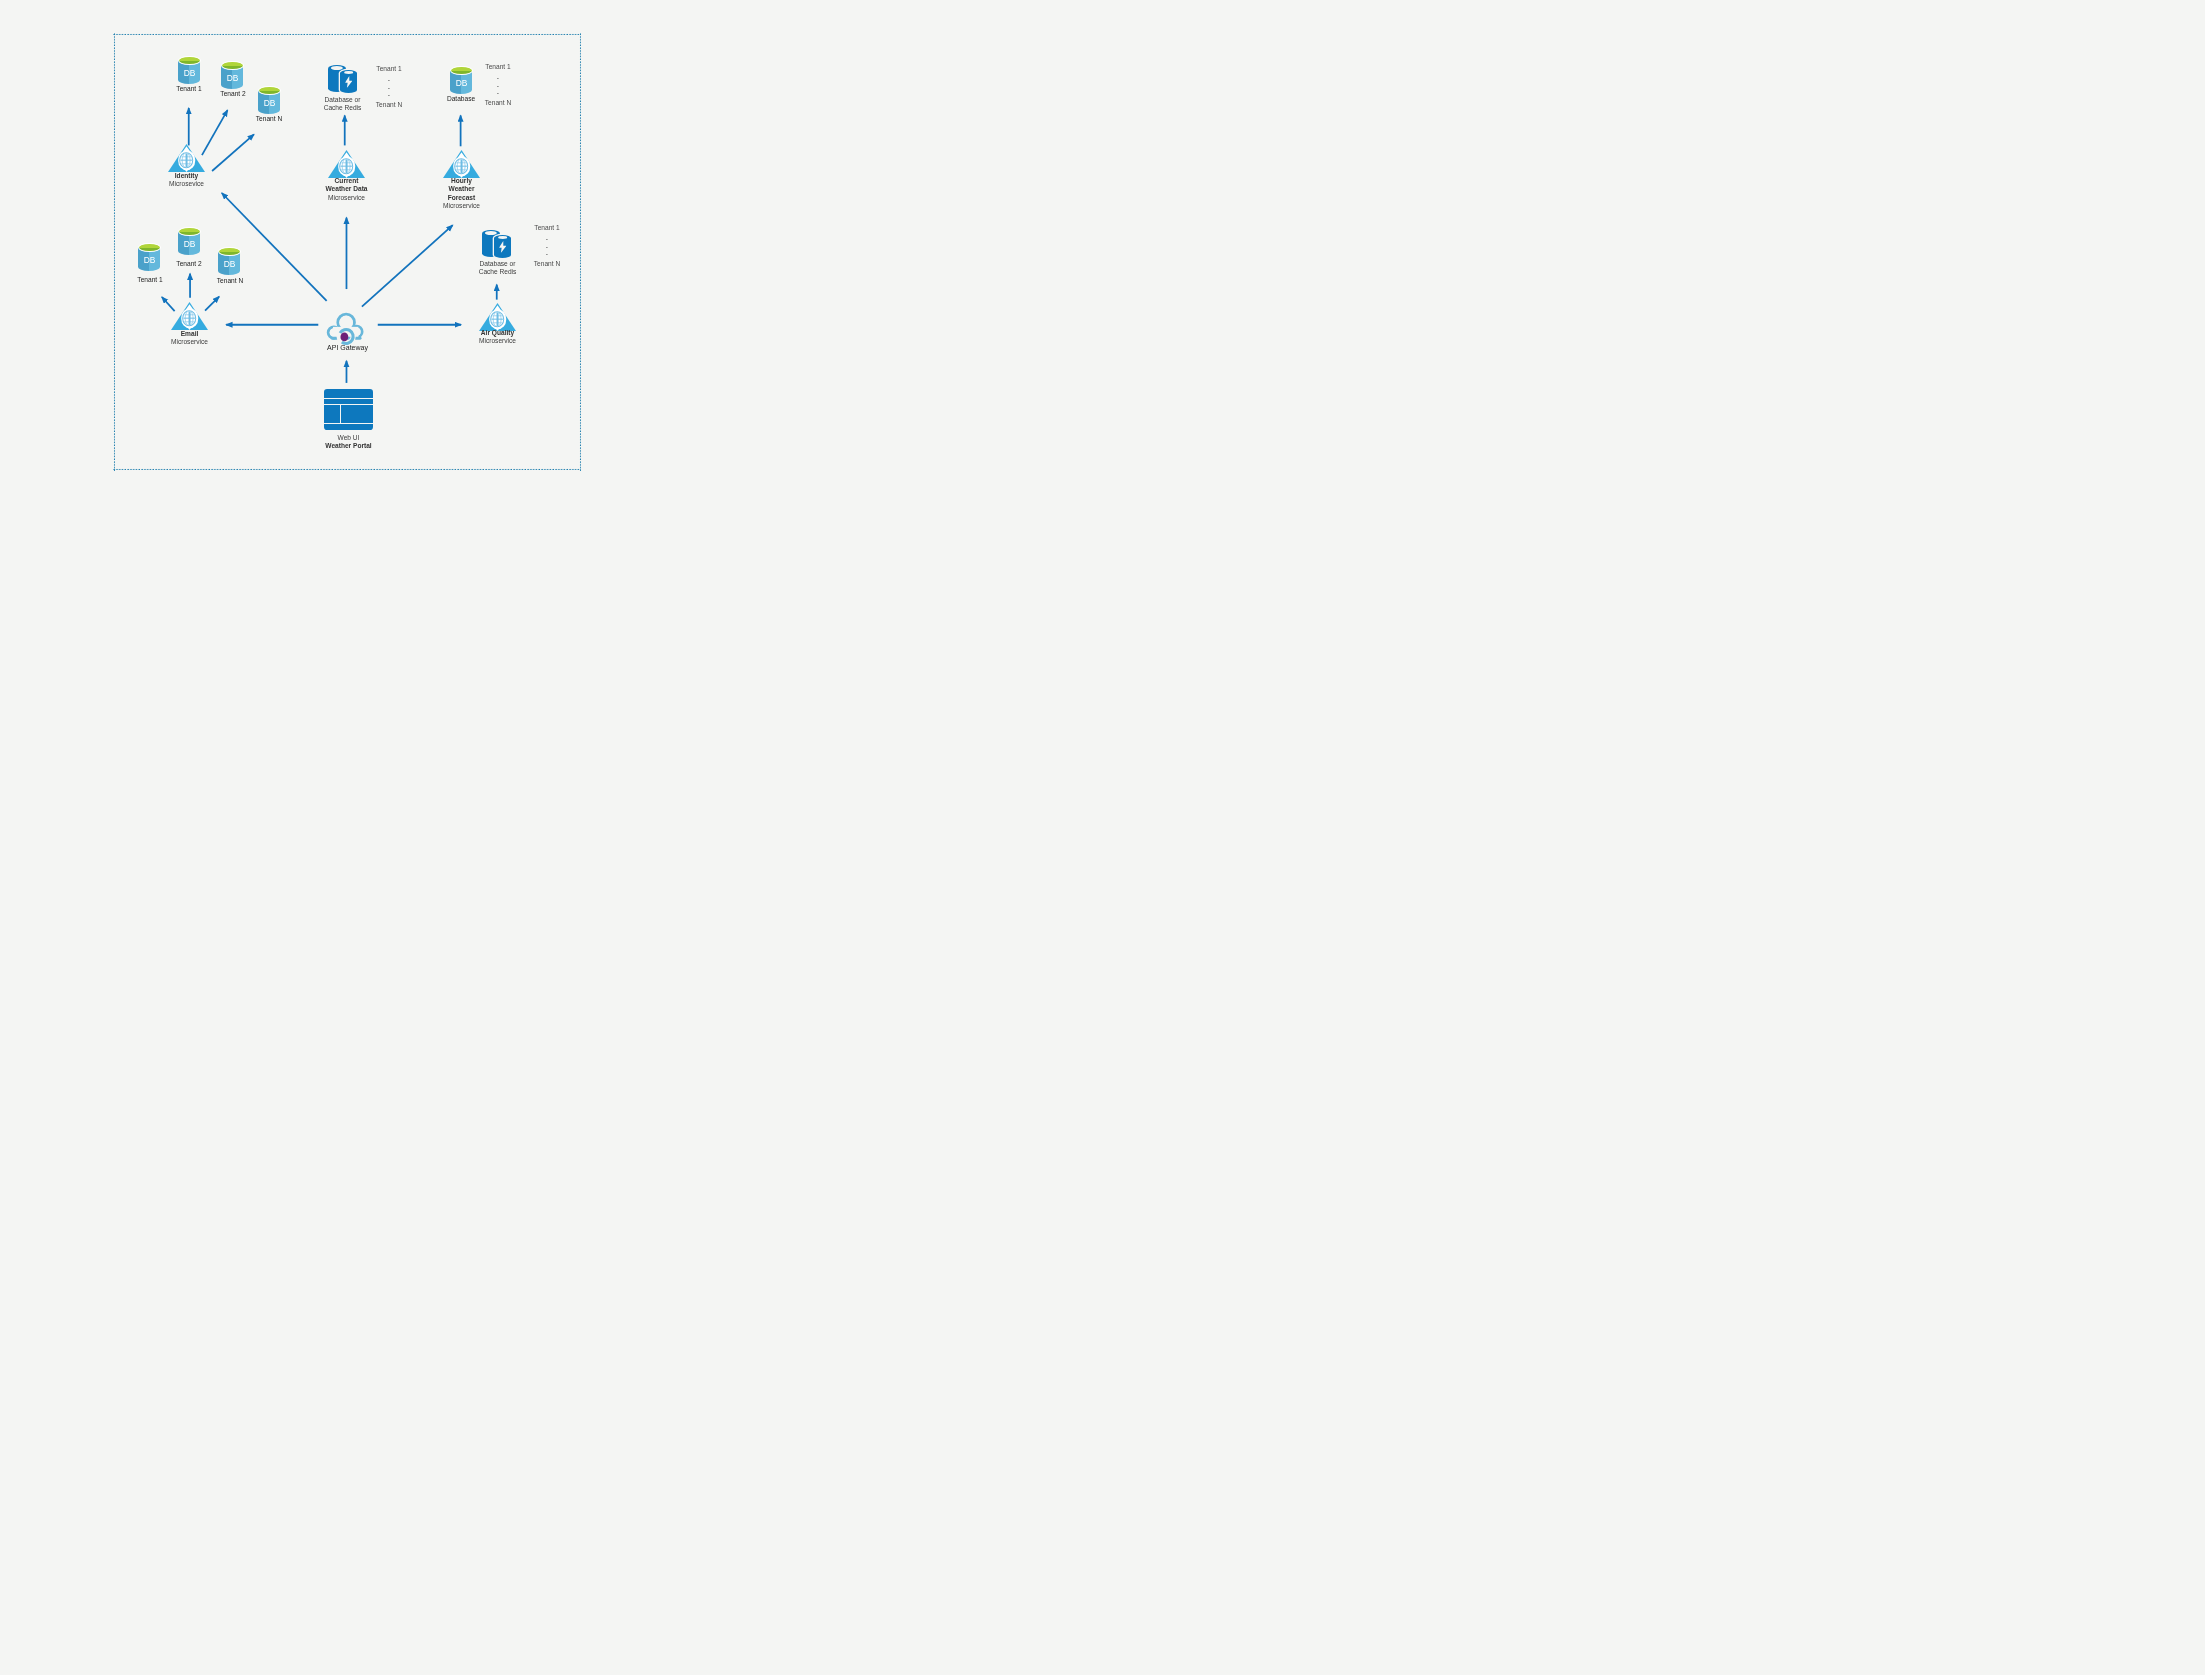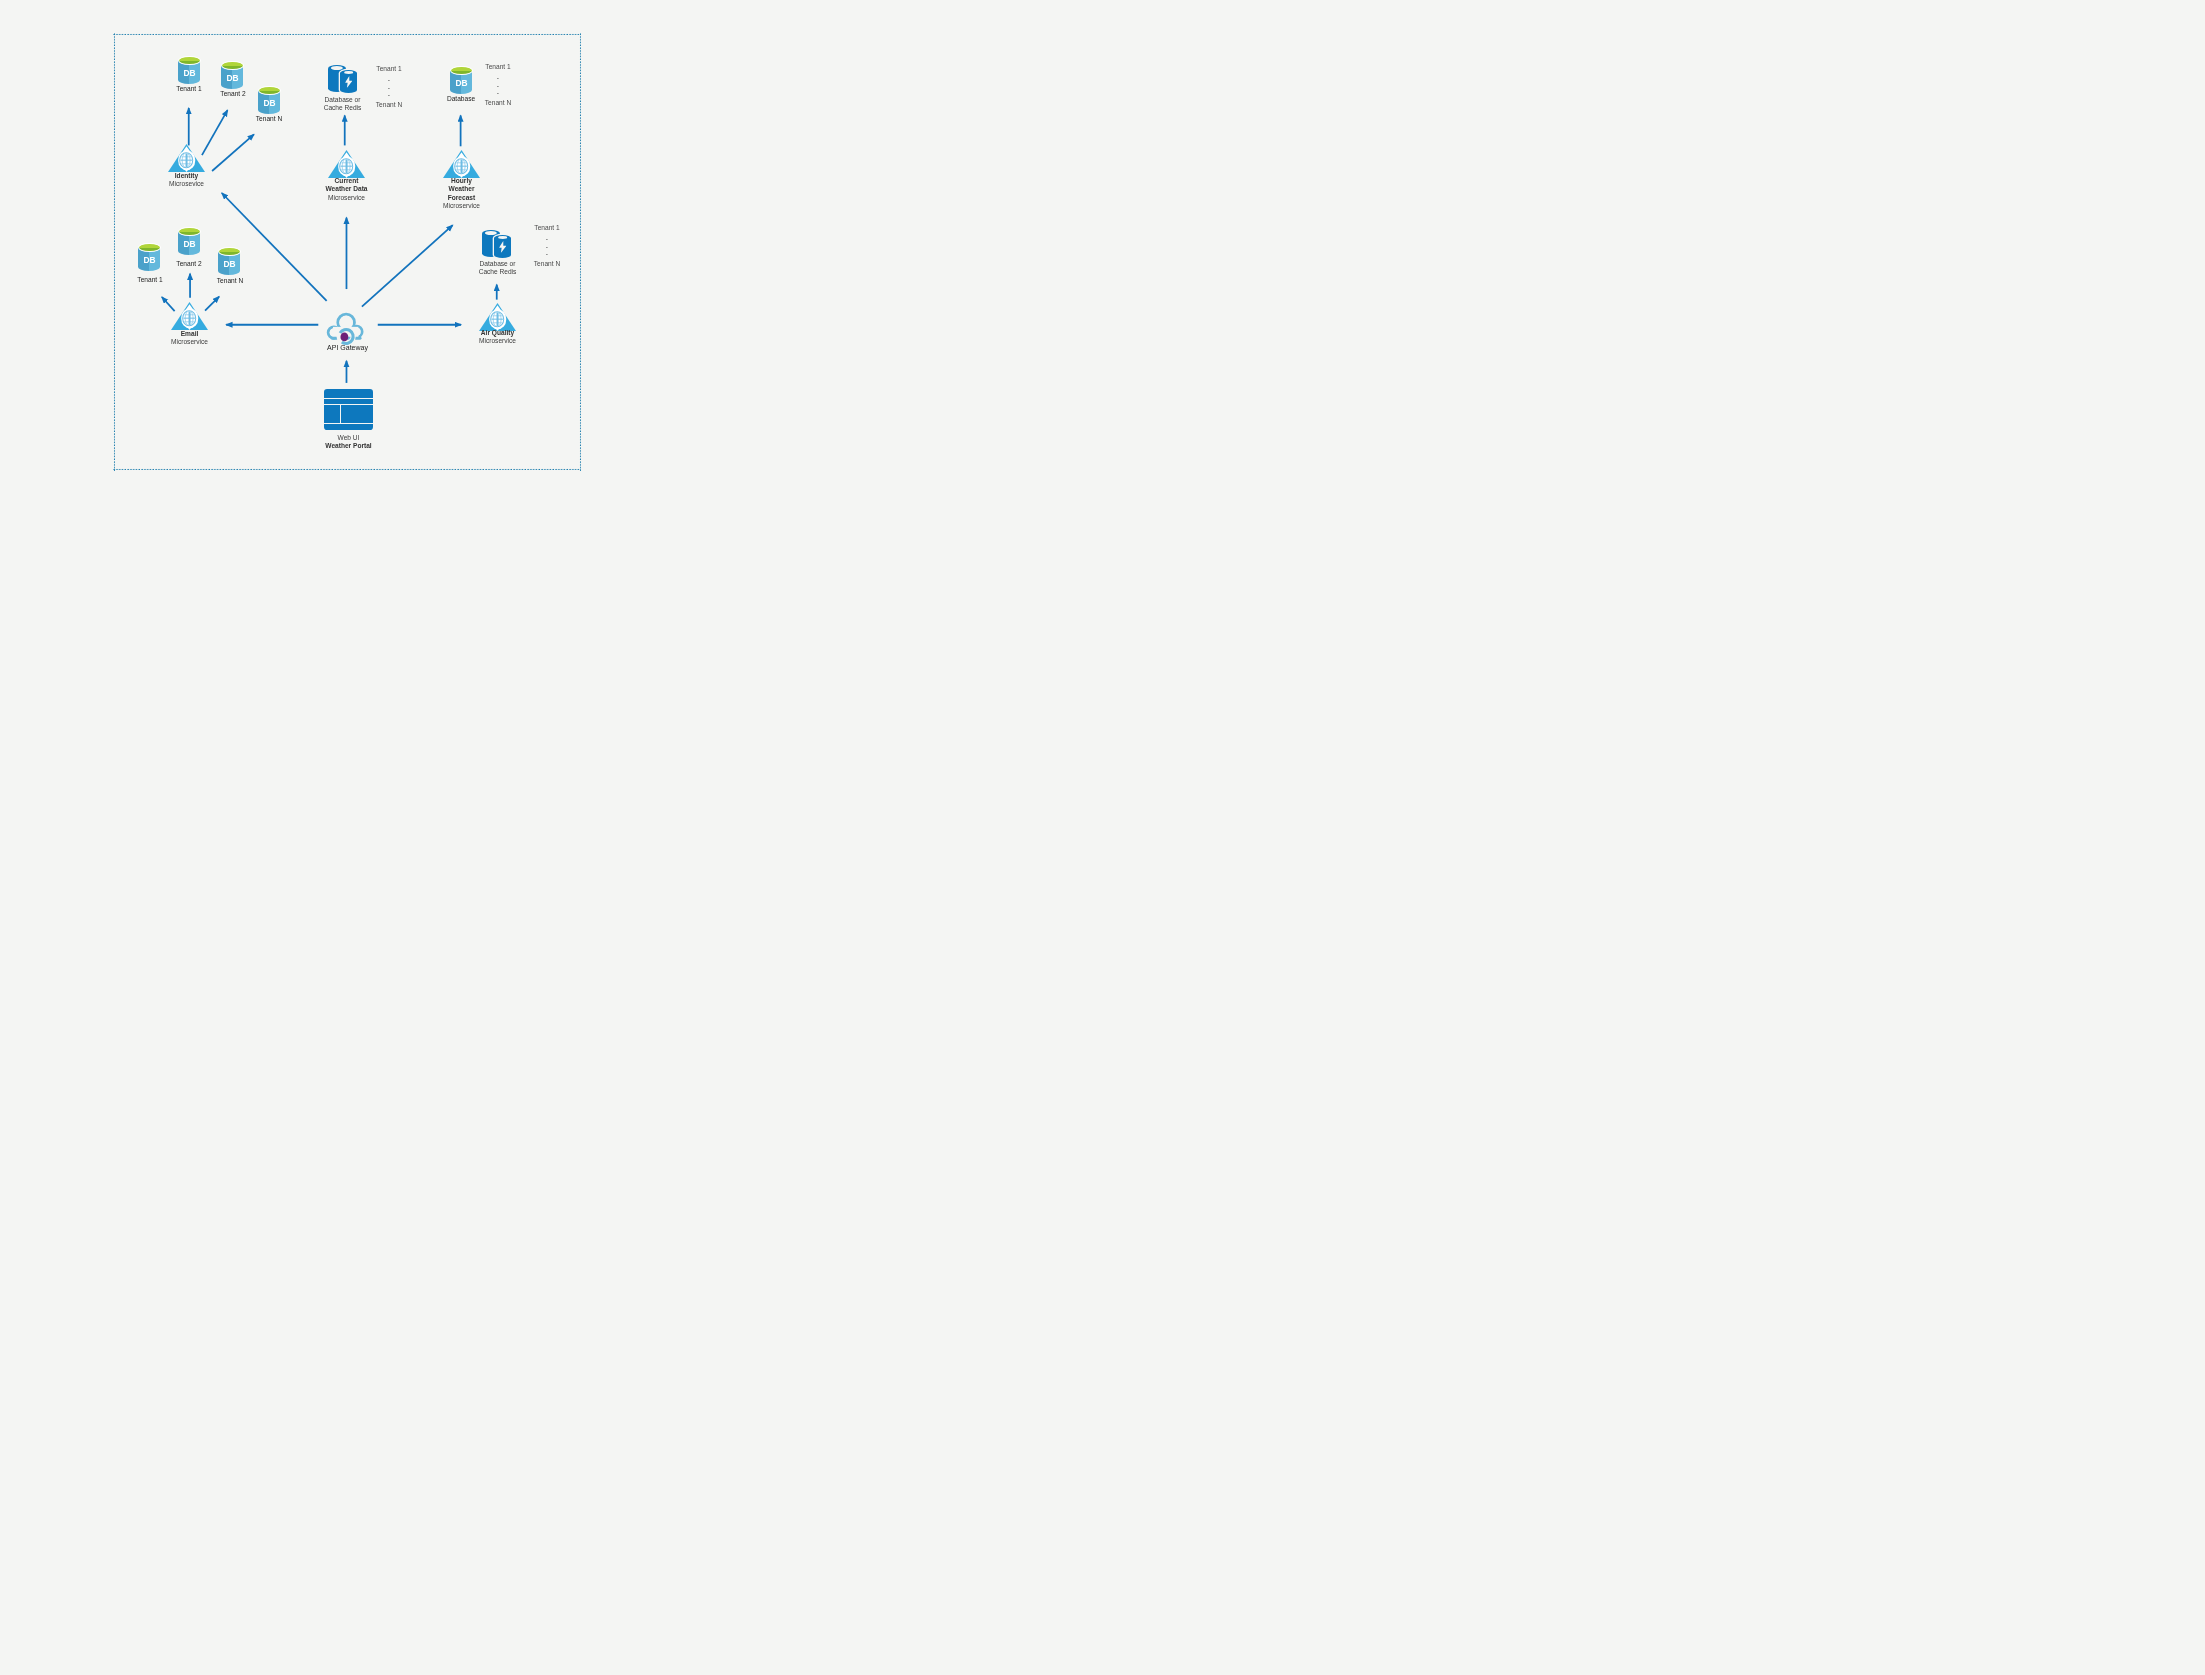--- a/index.html
+++ b/index.html
@@ -17,21 +17,21 @@
   .tcol{position:absolute;width:44px;display:flex;flex-direction:column;align-items:center;row-gap:1.8px;font-size:6.6px;color:#4a4a4a;}
   .tcol .dot{line-height:5.7px;font-size:6.6px;font-weight:bold;}
   .tcol .dot.first{margin-top:2.6px;}
   .tcol .last{margin-top:2.6px;}
   .g16{font-size:7px;color:#222;}
 
   
   .db{position:absolute;width:23px;height:29px;}
   .db-body{position:absolute;left:0.4px;top:4.4px;width:22px;height:24px;background:linear-gradient(90deg,#4aa1ca 0 52%,#63b8dc 52% 100%);border-radius:0 0 11px 11px / 0 0 4px 4px;}
   .db-top{position:absolute;left:0;top:0;width:23px;height:9.3px;border-radius:50%;background:linear-gradient(180deg,#b0d53a 0 55%,#7fb62c 55% 100%);border:1.8px solid #fff;box-sizing:border-box;}
-  .db-text{position:absolute;left:0;top:11.5px;width:100%;text-align:center;color:#fff;font-weight:bold;font-size:8.4px;}
+  .db-text{position:absolute;left:0;top:11.5px;width:100%;text-align:center;color:#fff;font-weight:normal;font-size:8.4px;}
 
   
   .redis{position:absolute;width:32px;height:28px;}
   .cyl{position:absolute;background:#0d78be;}
   .cyl .opening{position:absolute;top:1.3px;left:50%;transform:translateX(-50%);border-radius:50%;background:#f4f5f3;}
   .cyl.back{left:0.9px;top:0;width:18.5px;height:26.5px;border-radius:9.3px / 3.5px;}
   .cyl.back .opening{width:12.3px;height:4px;}
   .cyl.front{left:13.2px;top:4.9px;width:17px;height:23px;border-radius:8.4px / 3.1px;box-shadow:0 0 0 1.3px #f4f5f3;}
   .cyl.front .opening{width:9.7px;height:3.1px;}
   .bolt{position:absolute;left:50%;top:50%;transform:translate(-50%,-44%);width:7.5px;height:12px;background:#f4f5f3;clip-path:polygon(58% 0,0 55%,36% 55%,26% 100%,100% 38%,58% 38%);}

